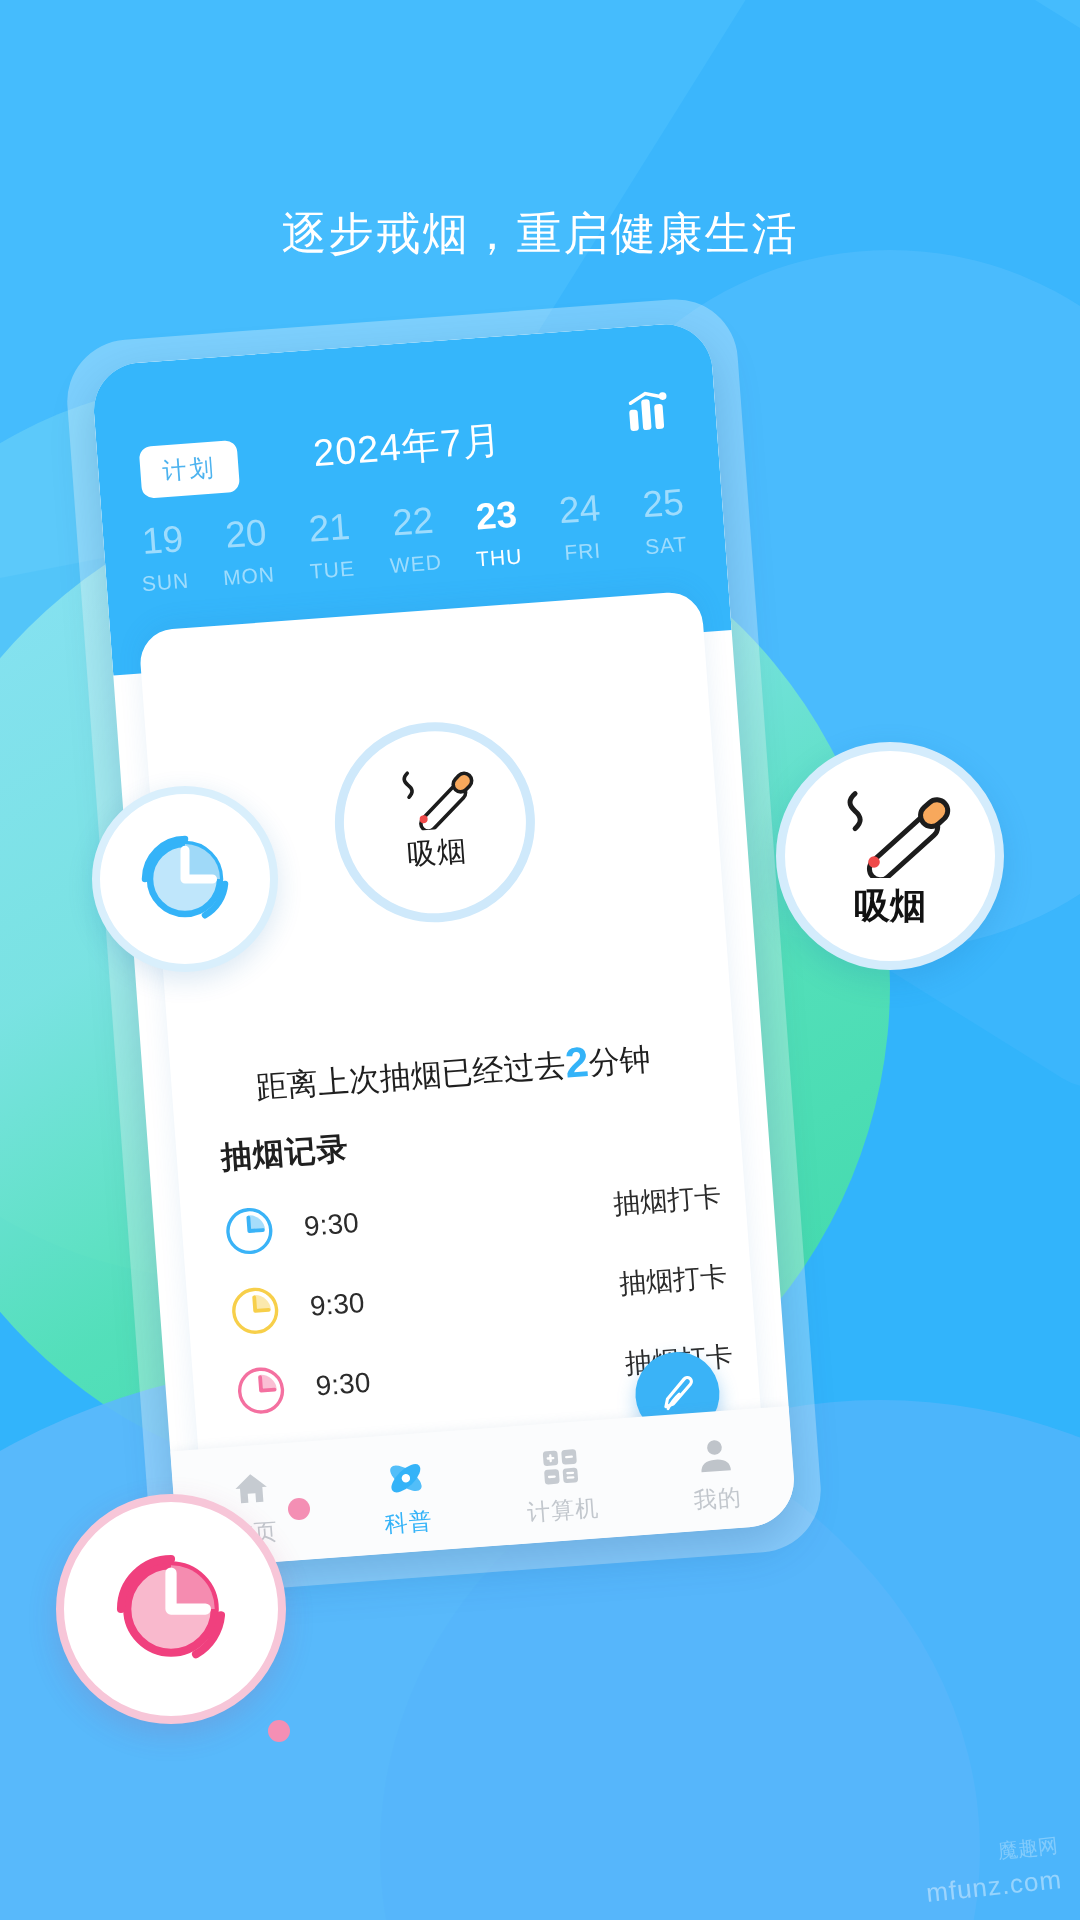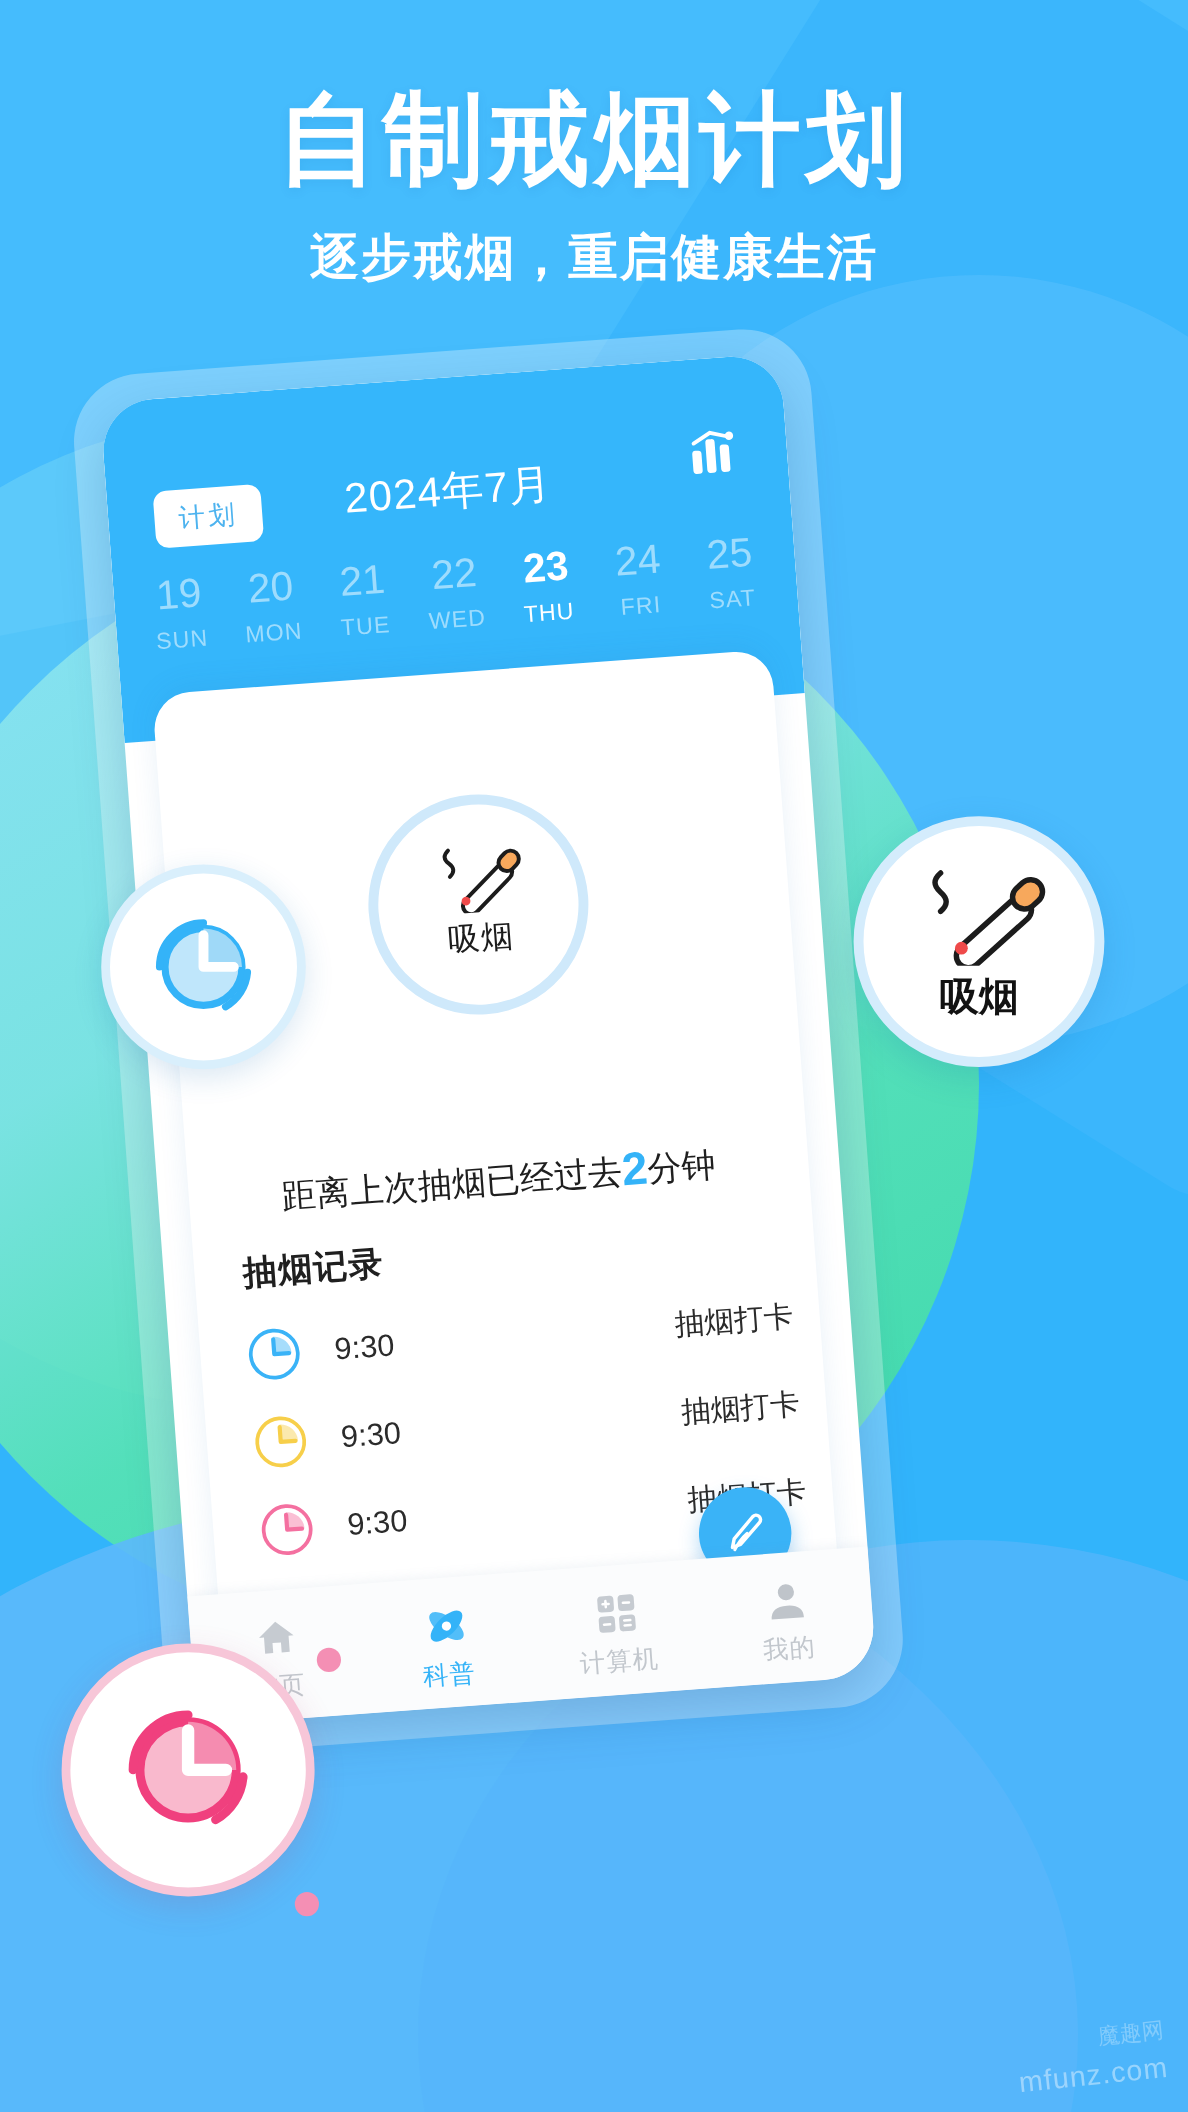--- a/index.html
+++ b/index.html
@@ -82,21 +82,21 @@
     font-weight: 700;
     letter-spacing: 4px;
     line-height: 1.08;
     text-shadow: 0 3px 10px rgba(0,90,160,.10);
   }
   .subhead {
     position: absolute; left: 0; top: 204px; width: 1080px;
     text-align: center;
     color: #ffffff;
     font-size: 45px;
-    font-weight: 700;
+    font-weight: 400;
     letter-spacing: 2px;
   }
 
   
   .phone-wrap {
     position: absolute;
     left: 108px; top: 318px;
     width: 672px; height: 1256px;
     transform: rotate(-4.2deg);
   }
@@ -286,21 +286,20 @@
 <div id="stage">
 
   <div class="bg-diag"></div>
   <div class="bg-wedge"></div>
   <div class="blob-topright"></div>
   <div class="blob-cyan"></div>
   <div class="blob-green"></div>
   <div class="blob-bot"></div>
   <div class="blob-botright"></div>
 
-  <div class="headline">自制戒烟计划</div>
   <div class="subhead">逐步戒烟，重启健康生活</div>
 
   <div class="phone-wrap">
     <div class="phone-outer"></div>
     <div class="phone">
 
       <div class="phone-header">
         <div class="plan-badge">计划</div>
         <div class="month-title">2024年7月</div>
         <svg class="chart-icon" viewBox="0 0 24 24">

